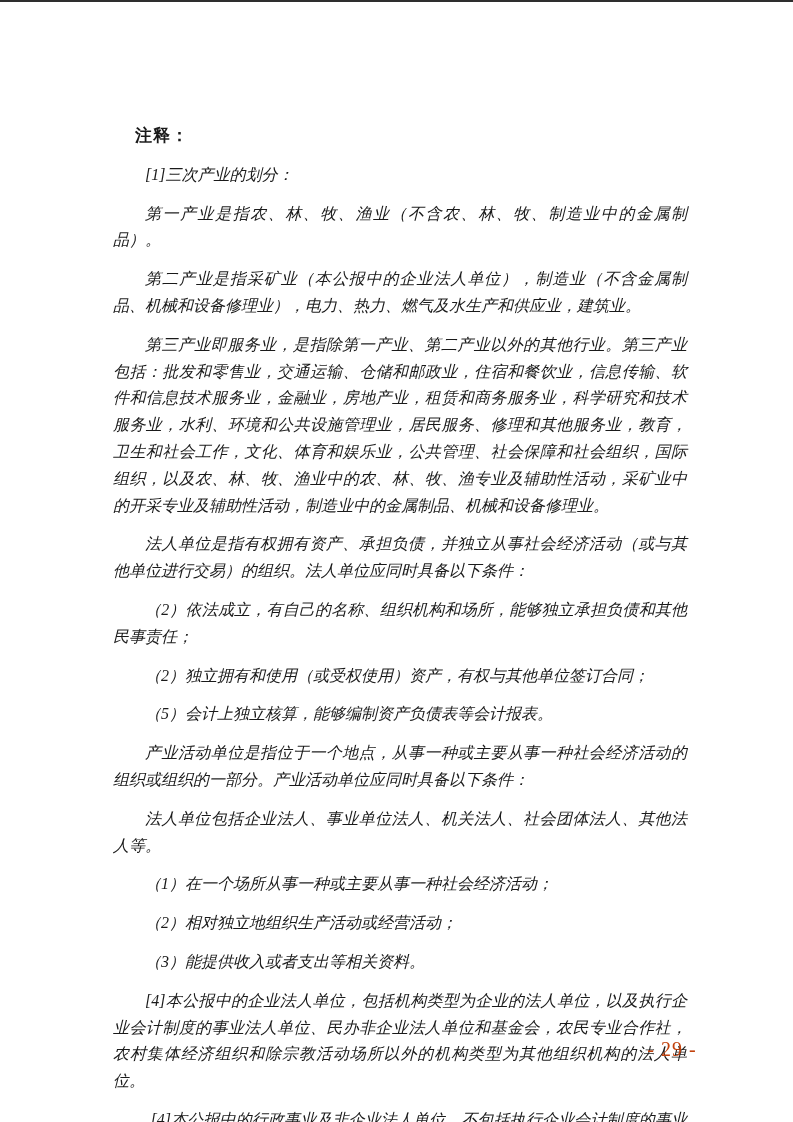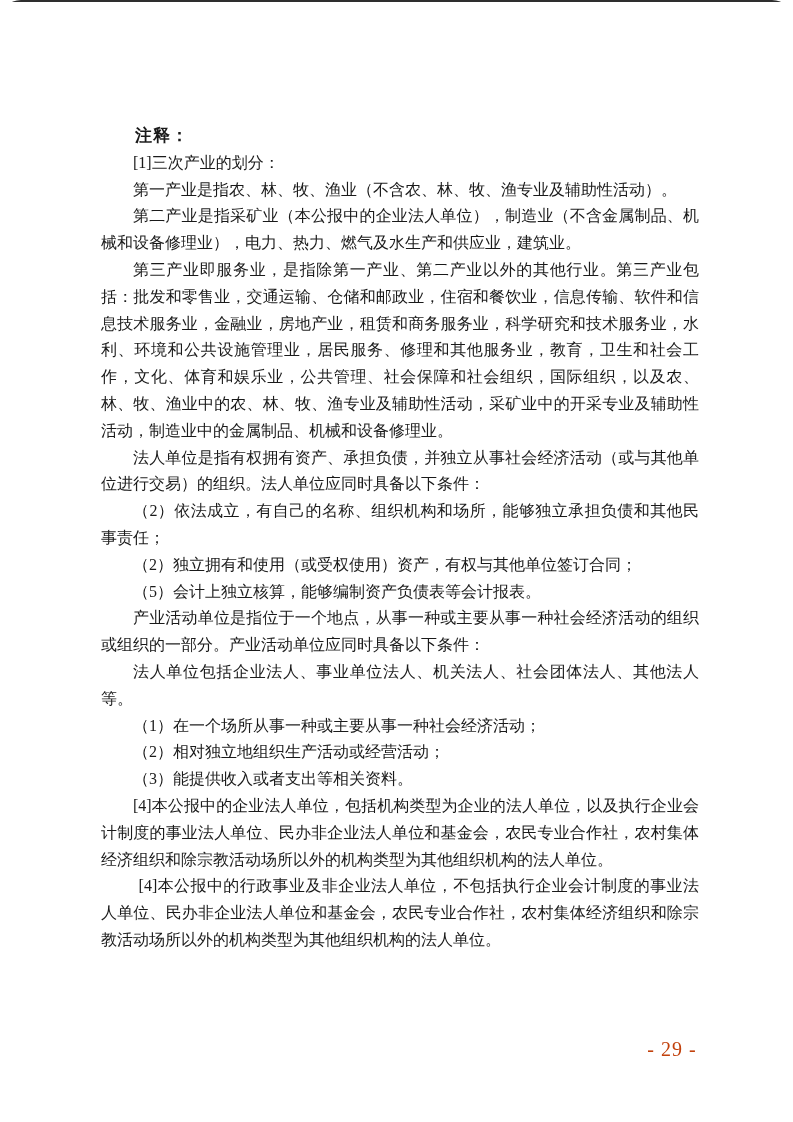--- a/index.html
+++ b/index.html
@@ -7,21 +7,20 @@
     padding: 0;
     background: #ffffff;
   }
   .page {
     position: relative;
     width: 793px;
     height: 1122px;
     background: #ffffff;
     overflow: hidden;
     font-family: "Liberation Serif", serif;
-    border-radius: 21px;
   }
   .scan-line {
     position: absolute;
     top: 0;
     left: 0;
     width: 100%;
     height: 2px;
     background: #2e2e2e;
   }
   .content {
@@ -35,22 +34,23 @@
     text-align: justify;
   }
   .heading {
     margin: 0;
     font-size: 17px;
     font-weight: bold;
     text-indent: 2em;
     letter-spacing: 1px;
   }
   .para {
-    margin: 0;
+    margin: 12px;
     text-indent: 2em;
+    font-style: italic;
   }
   .para.extra-indent {
     text-indent: 2.35em;
   }
   .page-number {
     position: absolute;
     top: 1038px;
     left: 640px;
     width: 64px;
     text-align: center;
@@ -62,21 +62,21 @@
 </head>
 <body>
 
 <div class="page">
   <div class="scan-line"></div>
 
   <div class="content">
     <p class="heading">注释：</p>
     <div>
         <p class="para">[1]三次产业的划分：</p>
-        <p class="para">第一产业是指农、林、牧、渔业（不含农、林、牧、渔专业及辅助性活动）。</p>
+        <p class="para">第一产业是指农、林、牧、渔业（不含农、林、牧、制造业中的金属制品）。</p>
         <p class="para">第二产业是指采矿业（本公报中的企业法人单位），制造业（不含金属制品、机械和设备修理业），电力、热力、燃气及水生产和供应业，建筑业。</p>
         <p class="para">第三产业即服务业，是指除第一产业、第二产业以外的其他行业。第三产业包括：批发和零售业，交通运输、仓储和邮政业，住宿和餐饮业，信息传输、软件和信息技术服务业，金融业，房地产业，租赁和商务服务业，科学研究和技术服务业，水利、环境和公共设施管理业，居民服务、修理和其他服务业，教育，卫生和社会工作，文化、体育和娱乐业，公共管理、社会保障和社会组织，国际组织，以及农、林、牧、渔业中的农、林、牧、渔专业及辅助性活动，采矿业中的开采专业及辅助性活动，制造业中的金属制品、机械和设备修理业。</p>
         <p class="para">法人单位是指有权拥有资产、承担负债，并独立从事社会经济活动（或与其他单位进行交易）的组织。法人单位应同时具备以下条件：</p>
         <p class="para">（2）依法成立，有自己的名称、组织机构和场所，能够独立承担负债和其他民事责任；</p>
         <p class="para">（2）独立拥有和使用（或受权使用）资产，有权与其他单位签订合同；</p>
         <p class="para">（5）会计上独立核算，能够编制资产负债表等会计报表。</p>
         <p class="para">产业活动单位是指位于一个地点，从事一种或主要从事一种社会经济活动的组织或组织的一部分。产业活动单位应同时具备以下条件：</p>
         <p class="para">法人单位包括企业法人、事业单位法人、机关法人、社会团体法人、其他法人等。</p>
         <p class="para">（1）在一个场所从事一种或主要从事一种社会经济活动；</p>
         <p class="para">（2）相对独立地组织生产活动或经营活动；</p>

